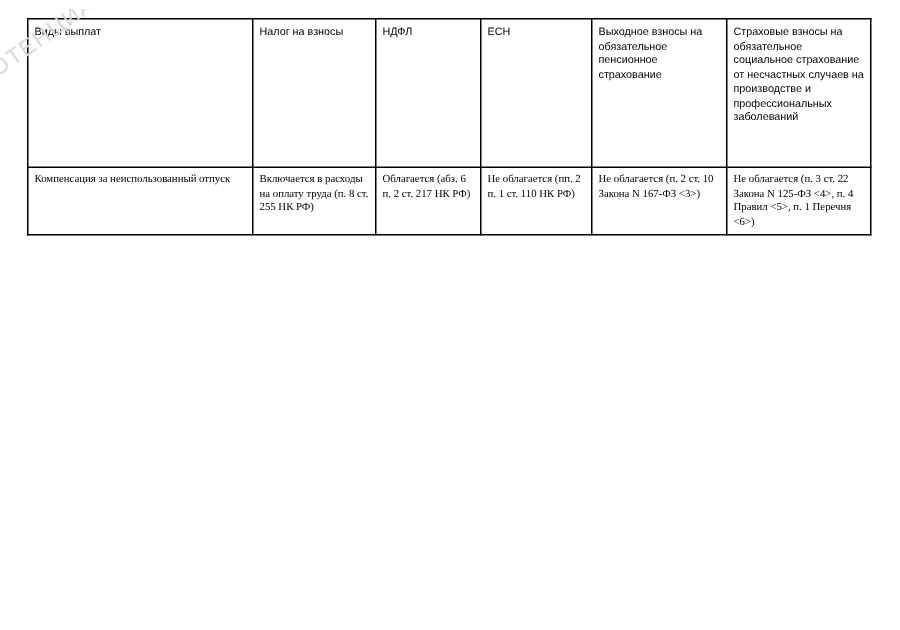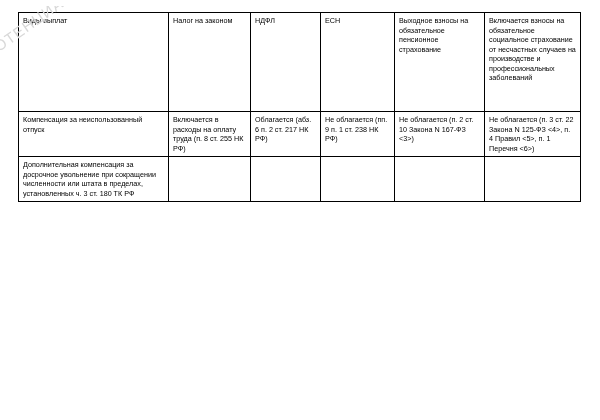--- a/index.html
+++ b/index.html
@@ -67,20 +67,21 @@
   .c1 { width: 82px; }
   .c2 { width: 70px; }
   .c3 { width: 74px; }
   .c4 { width: 90px; }
   .c5 { width: 96px; }
   .head td {
     height: 92px;
   }
   .tall-row td {
     height: 38px;
+    font-family: Liberation Serif, serif;
   }
 </style>
 </head>
 <body>
 
 <div class="page">
 
   <div class="watermark">
     <span>ПОТЕНЦИАЛ</span>
   </div>
@@ -90,41 +91,33 @@
       <col class="c0">
         <col class="c1">
         <col class="c2">
         <col class="c3">
         <col class="c4">
         <col class="c5">
     </colgroup>
     <tbody>
       <tr class="head">
         <td>Виды выплат</td>
-        <td>Налог на законом</td>
+        <td>Налог на взносы</td>
         <td>НДФЛ</td>
         <td>ЕСН</td>
         <td>Выходное взносы на обязательное пенсионное страхование</td>
-        <td>Включается взносы на обязательное социальное страхование от несчастных случаев на производстве и профессиональных заболеваний</td>
+        <td>Страховые взносы на обязательное социальное страхование от несчастных случаев на производстве и профессиональных заболеваний</td>
       </tr>
 
       <tr class="tall-row">
         <td>Компенсация за неиспользованный отпуск</td>
         <td>Включается в расходы на оплату труда (п. 8 ст. 255 НК РФ)</td>
         <td>Облагается (абз. 6 п. 2 ст. 217 НК РФ)</td>
-        <td>Не облагается (пп. 9 п. 1 ст. 238 НК РФ)</td>
+        <td>Не облагается (пп. 2 п. 1 ст. 110 НК РФ)</td>
         <td>Не облагается (п. 2 ст. 10 Закона N 167-ФЗ &lt;3&gt;)</td>
         <td>Не облагается (п. 3 ст. 22 Закона N 125-ФЗ &lt;4&gt;, п. 4 Правил &lt;5&gt;, п. 1 Перечня &lt;6&gt;)</td>
       </tr>
 
 
 
-      <tr>
-        <td>Дополнительная компенсация за досрочное увольнение при сокращении численности или штата в пределах, установленных ч. 3 ст. 180 ТК РФ</td>
-        <td></td>
-        <td></td>
-        <td></td>
-        <td></td>
-        <td></td>
-      </tr>
     </tbody>
   </table>
 </div>
 
 </body></html>

